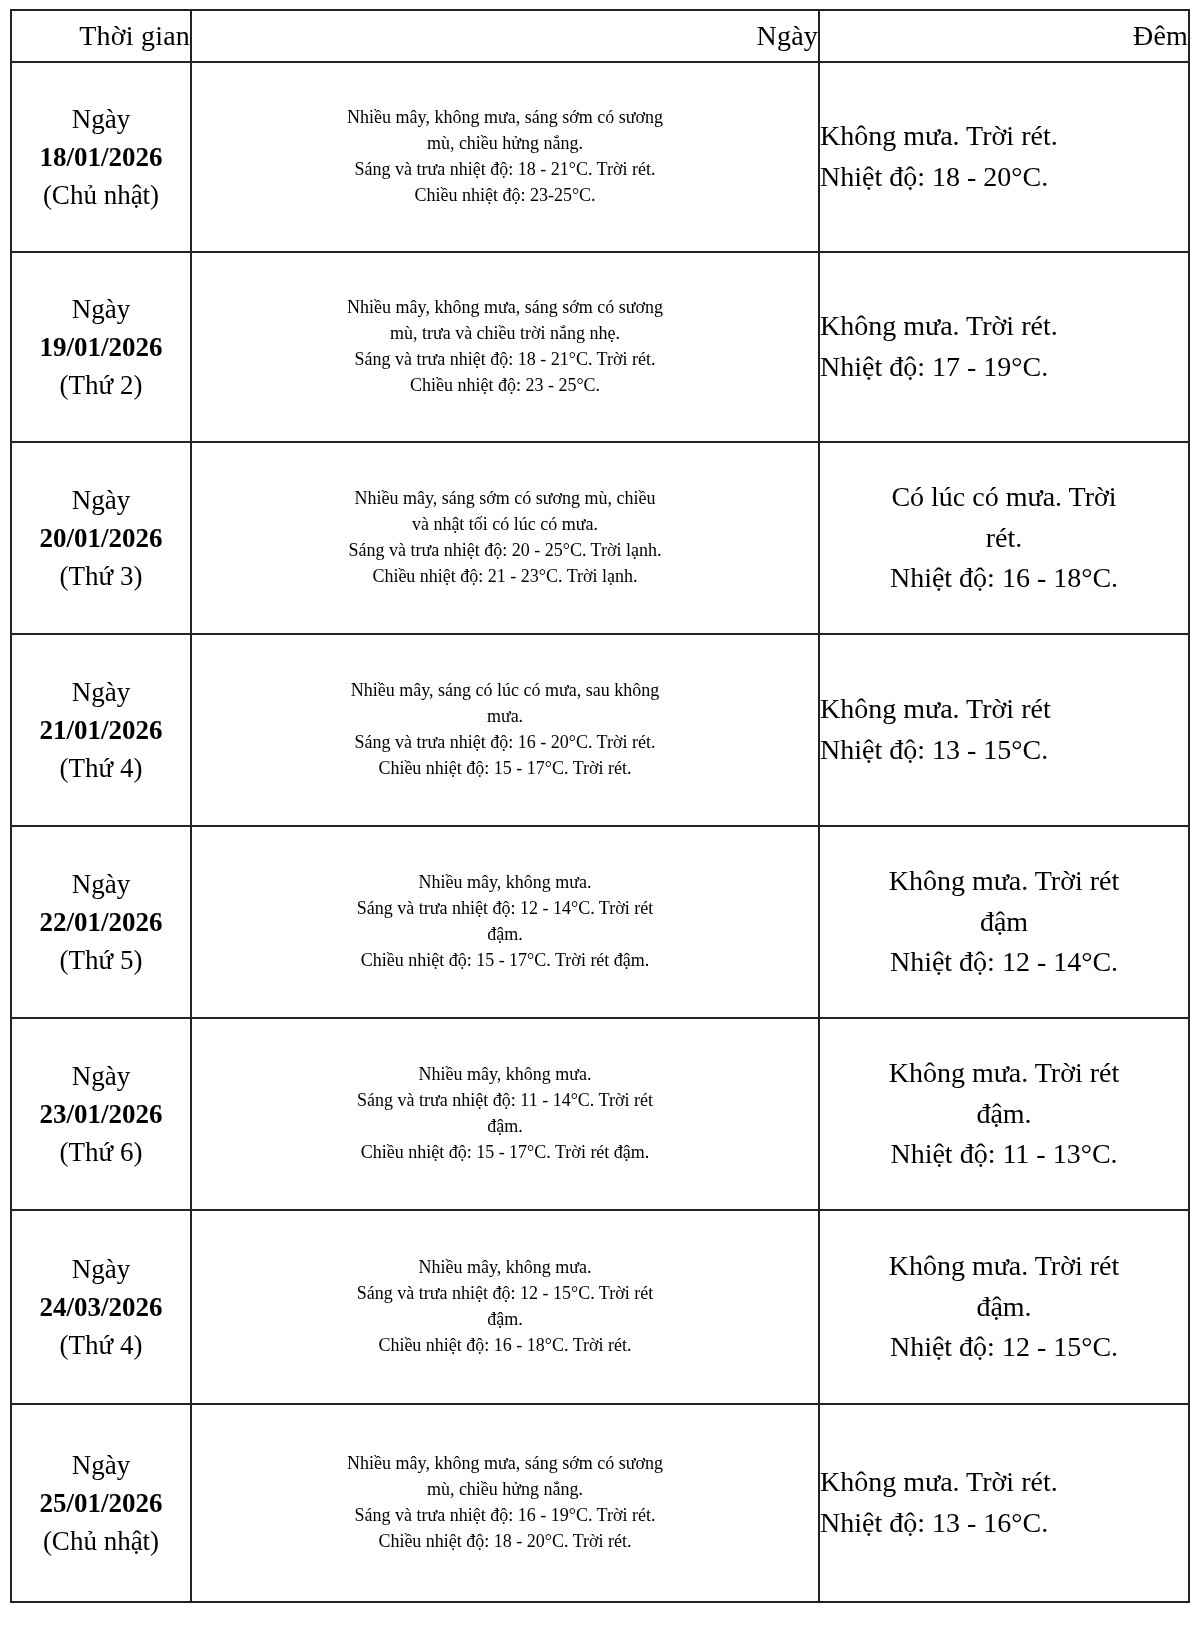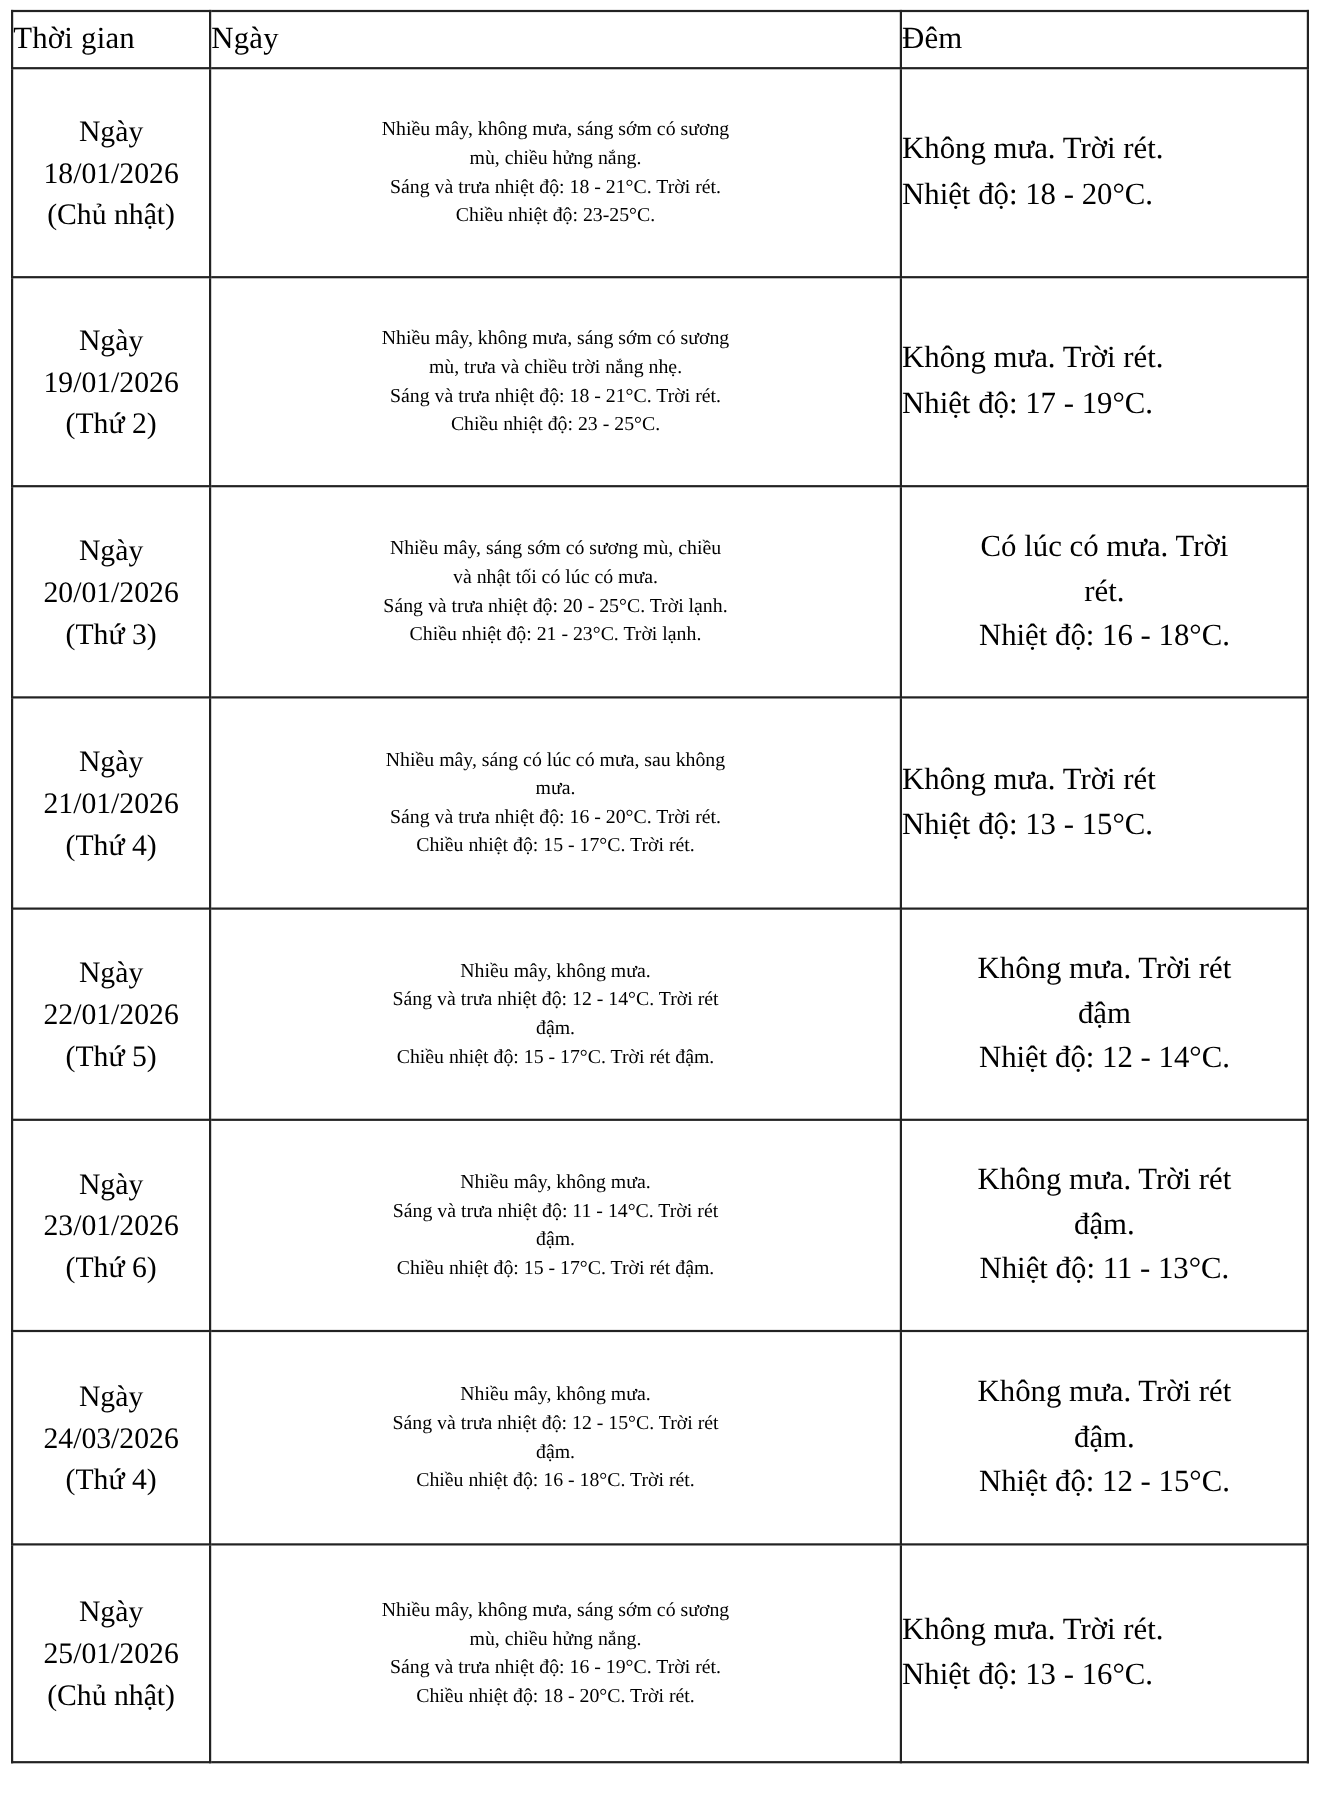--- a/index.html
+++ b/index.html
@@ -33,35 +33,35 @@
     padding: 0;
     vertical-align: middle;
     font-weight: normal;
   }
   col.c-time   { width: 180px; }
   col.c-day    { width: 628px; }
   col.c-night  { width: 370px; }
 
   thead th {
     height: 50px;
-    text-align: left;
+    text-align: right;
     font-weight: bold;
     font-size: 28px;
     line-height: 1.1;
     letter-spacing: 0.2px;
   }
 
   td.time-cell {
     text-align: center;
     font-size: 27px;
     line-height: 1.42;
     padding: 6px 2px;
   }
   td.time-cell .tc-line { display: block; white-space: nowrap; }
-  td.time-cell .tc-date { font-weight: normal; }
+  td.time-cell .tc-date { font-weight: bold; }
 
   td.day-cell {
     text-align: center;
     font-size: 18px;
     line-height: 1.44;
     padding: 8px 6px;
   }
   td.day-cell .d-line { display: block; }
 
   td.night-cell {

